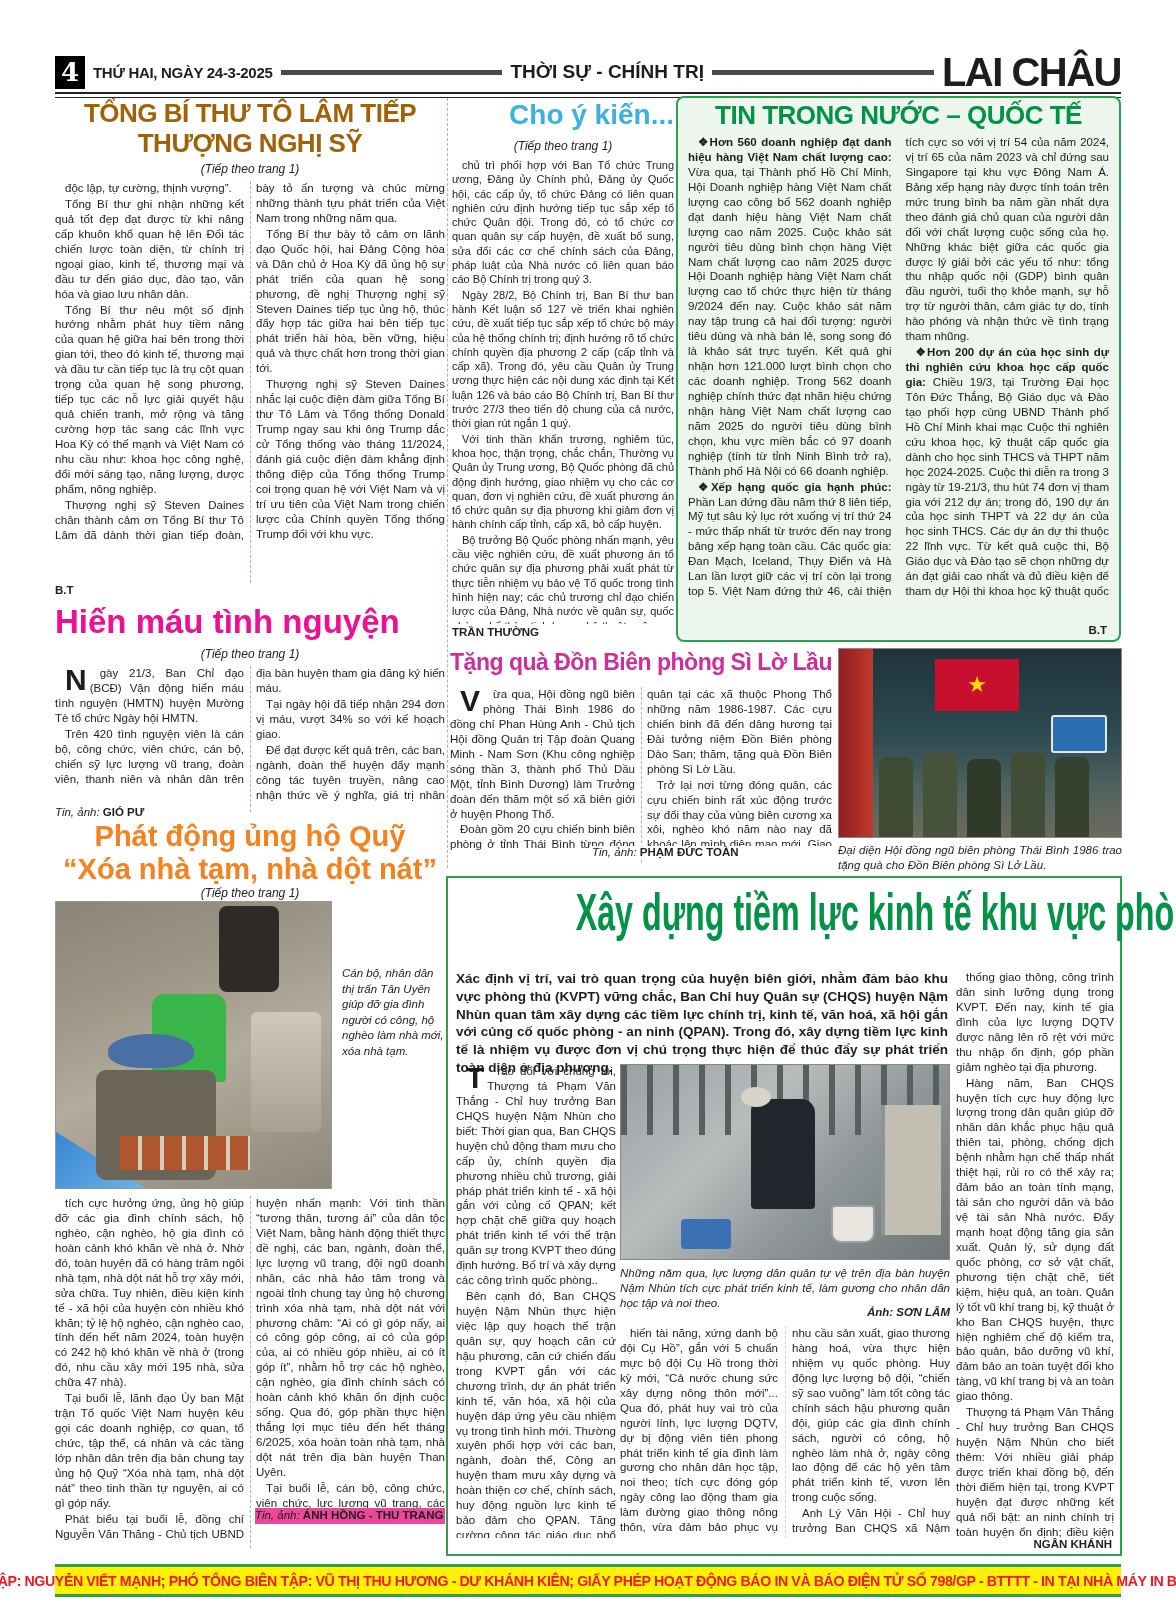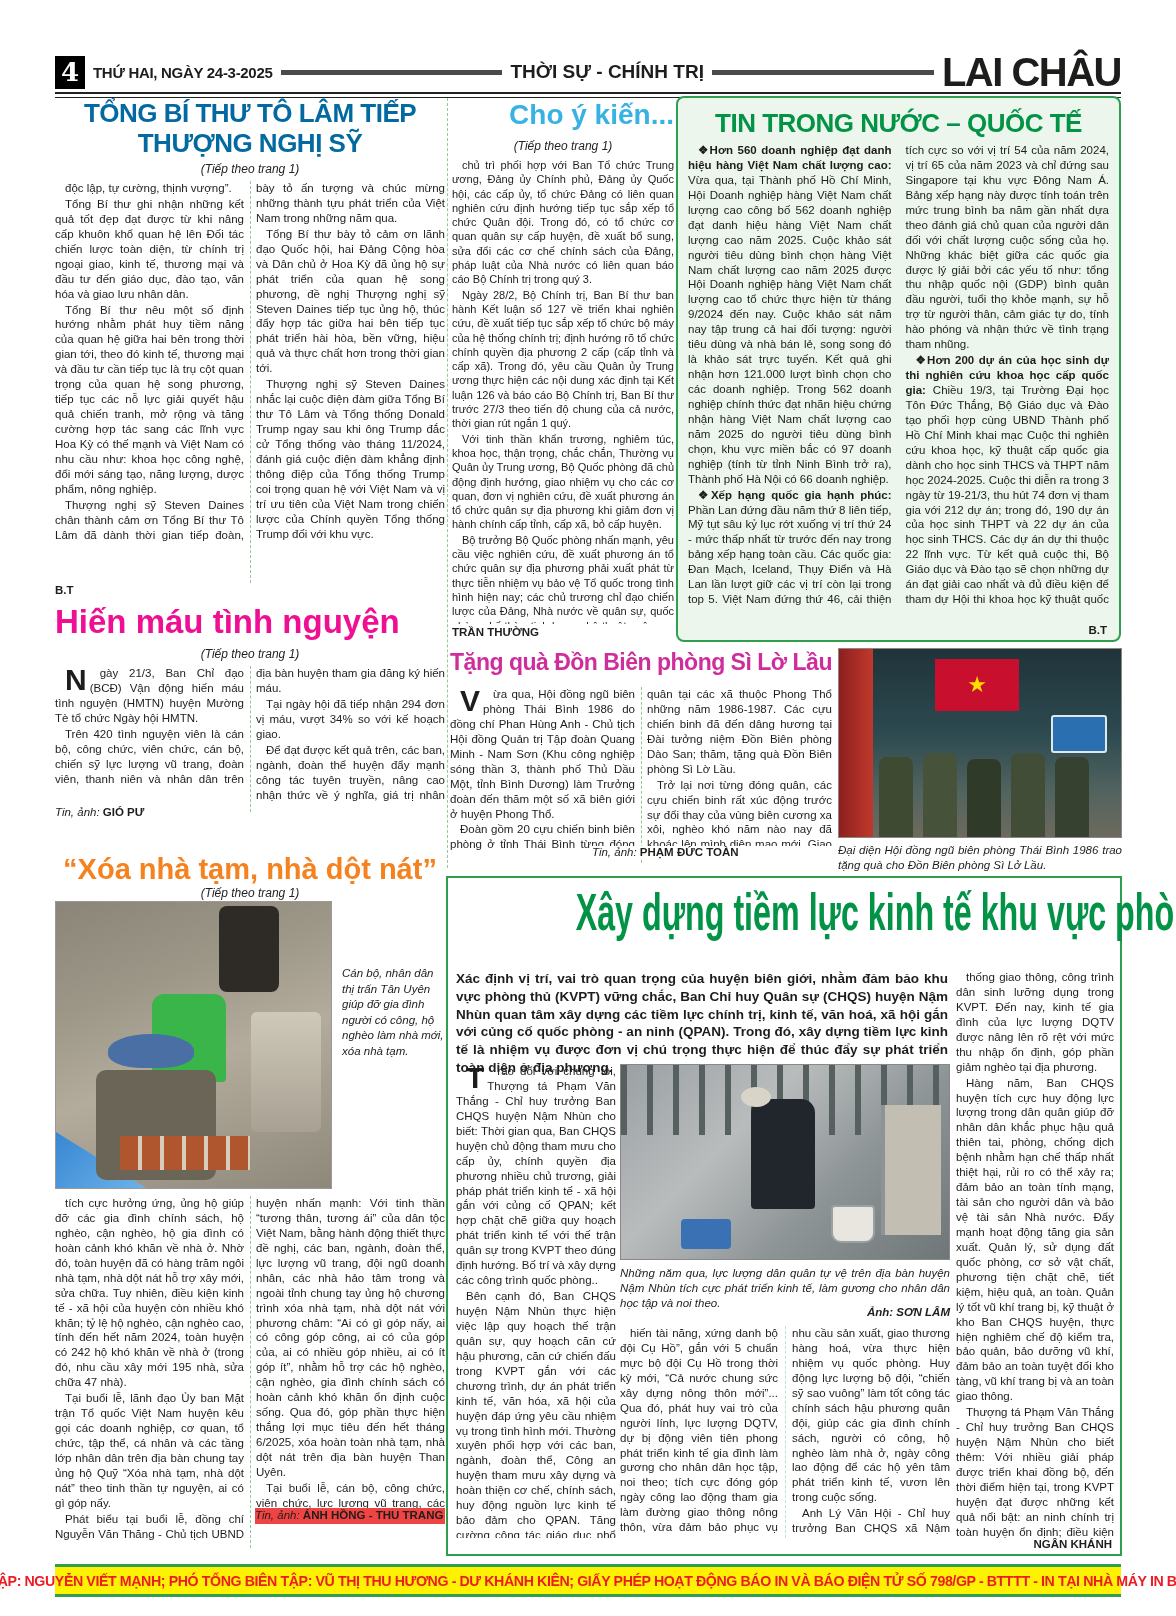--- a/index.html
+++ b/index.html
@@ -18,48 +18,48 @@
   #header { left:55px; top:54px; width:1066px; height:36px; display:flex; align-items:center; gap:8px; }
   #pgnum { width:30px; height:33px; background:#000; color:#fff; font-family:"DejaVu Serif", serif; font-weight:bold; font-size:26px; display:flex; align-items:center; justify-content:center; }
   #hdr-date { font-size:15px; font-weight:800; letter-spacing:-0.3px; white-space:nowrap; }
   .hrule { flex:1; height:7px; background:#4a4a4c; border-top:1px solid #fff; border-bottom:1px solid #fff; }
   #hdr-section { font-size:19px; font-weight:800; white-space:nowrap; }
   #hdr-masthead { font-size:40px; font-weight:900; letter-spacing:-1.5px; white-space:nowrap; }
   #hdr-underline { left:55px; top:92px; width:1066px; height:6px; border-top:2px solid #222; border-bottom:1px solid #222; }
   
   .vsep { width:0; border-left:1px dashed #8fca96; }
   
-  #art1-title { left:55px; top:98px; width:390px; text-align:center; color:#0369a1; font-size:26px; line-height:1.16; font-weight:800; letter-spacing:-0.5px; }
+  #art1-title { left:55px; top:98px; width:390px; text-align:center; color:#a16207; font-size:26px; line-height:1.16; font-weight:800; letter-spacing:-0.5px; }
   #art1-cont { left:55px; top:162px; width:390px; }
   #art1-body { left:55px; top:181px; width:390px; height:402px; }
   #art1-byline { left:55px; top:584px; width:390px; }
   
   #cyk-title { left:452px; top:99px; width:222px; text-align:right; color:#38b2e3; font-size:28px; font-weight:800; }
   #cyk-cont { left:452px; top:139px; width:222px; }
   #cyk-body { left:452px; top:158px; width:222px; height:466px; font-size:11px; overflow:hidden; }
   #cyk-byline { left:452px; top:626px; width:222px; }
   
-  #news-box { left:676px; top:96px; width:445px; height:546px; border:2px solid #2f9e4e; border-radius:8px; background:#edf6ed; padding:8px 10px 22px 10px; }
+  #news-box { left:676px; top:96px; width:445px; height:546px; border:2px solid #2f9e4e; border-radius:8px; background:#edf6ed; padding:0 10px 22px 10px; }
   #news-title { text-align:center; color:#029347; font-size:26px; font-weight:800; letter-spacing:-0.5px; margin:2px 0 4px 0; }
   #news-body { column-count:2; column-gap:14px; height:478px; overflow:hidden; font-size:11.5px; line-height:1.3; }
   #news-body p { text-indent:10px; margin-bottom:1px; }
   #news-byline { position:absolute; right:12px; bottom:4px; }
   
   #hm-title { left:55px; top:603px; width:390px; text-align:left; color:#ef0f93; font-size:33px; font-weight:800; }
   #hm-cont { left:55px; top:647px; width:390px; }
   #hm-body { left:55px; top:666px; width:390px; height:146px; }
   #hm-byline { left:55px; top:806px; width:390px; background:transparent; }
   
   #pd-title { left:55px; top:820px; width:390px; text-align:center; color:#f5821f; font-size:29px; line-height:1.13; font-weight:800; }
   #pd-cont { left:55px; top:886px; width:390px; }
   #pd-photo { left:55px; top:901px; width:277px; height:288px; border:1px solid #999; overflow:hidden;
      background:linear-gradient(160deg,#8a8578 0%,#9d9788 30%,#b3ac9c 55%,#8e887b 100%); }
   #pd-caption { left:342px; top:966px; width:102px; font-style:italic; font-size:11.5px; line-height:1.35; }
   #pd-body { left:55px; top:1196px; width:390px; height:352px; }
-  #pd-byline { left:255px; top:1508px; width:190px; line-height:1.35; background:#ef4444; }
+  #pd-byline { left:255px; top:1508px; width:190px; line-height:1.35; background:#ec4899; }
   
   #tq-title { left:450px; top:649px; width:382px; text-align:center; color:#cf2d9c; font-size:23px; font-weight:800; letter-spacing:-0.5px; }
   #tq-body { left:450px; top:687px; width:382px; height:176px; }
   #tq-byline { left:592px; top:846px; width:240px; background:#fff; }
   #tq-photo { left:838px; top:648px; width:284px; height:190px; border:1px solid #888; overflow:hidden;
      background:linear-gradient(180deg,#20333a 0%,#2c4a50 45%,#51635f 75%,#6d6a5d 100%); }
   #tq-caption { left:838px; top:843px; width:284px; font-style:italic; font-size:11.5px; line-height:1.3; text-align:justify; }
   
   #xd-box { left:446px; top:876px; width:676px; height:680px; border:2px solid #2f9e4e; background:#fff; }
   #xd-title { position:absolute; left:0; top:4px; width:672px; text-align:center; color:#029347; font-weight:800; font-size:52px; white-space:nowrap; transform:scaleX(0.62); transform-origin:50% 50%; }
@@ -139,21 +139,21 @@
   <p>Trên 420 tình nguyện viên là cán bộ, công chức, viên chức, cán bộ, chiến sỹ lực lượng vũ trang, đoàn viên, thanh niên và nhân dân trên địa bàn huyện tham gia đăng ký hiến máu.</p>
   <p>Tại ngày hội đã tiếp nhận 294 đơn vị máu, vượt 34% so với kế hoạch giao.</p>
   <p>Để đạt được kết quả trên, các ban, ngành, đoàn thể huyện đẩy mạnh công tác tuyên truyền, nâng cao nhận thức về ý nghĩa, giá trị nhân văn của phong trào HMTN tới đông đảo nhân dân. Đồng thời, vận động người dân nêu cao ý thức trách nhiệm, tinh thần tự nguyện hiến máu. Qua đó, góp phần đáp ứng nhu cầu máu trong cấp cứu, điều trị tại các cơ sở y tế trên địa bàn tỉnh.</p>
 
 </div>
 <div id="hm-byline" class="abs byline">
   <i>Tin, ảnh: </i><b>GIÓ PƯ</b>
 </div>
 
 <div id="pd-title" class="abs">
-  <br>
+  <span>Phát động ủng hộ Quỹ</span><br>
   <span>“Xóa nhà tạm, nhà dột nát”</span>
 </div>
 <div id="pd-cont" class="abs cont">(Tiếp theo trang 1)</div>
 <div id="pd-photo" class="abs">
   <div class="ph" style="left:0;bottom:0;width:90px;height:80px;background:linear-gradient(135deg,#2f7fd0,#6db3e8);clip-path:polygon(0 30%,100% 100%,0 100%);"></div>
   <div class="ph" style="left:96px;top:92px;width:74px;height:88px;background:#39b54a;border-radius:12px 12px 4px 4px;"></div>
   <div class="ph" style="left:52px;top:132px;width:86px;height:34px;background:#4a6fa5;border-radius:50% 50% 40% 40%;"></div>
   <div class="ph" style="left:40px;top:168px;width:120px;height:110px;background:linear-gradient(180deg,#5b5granite,#6b6557);background:#6b6557;border-radius:10px;"></div>
   <div class="ph" style="left:64px;bottom:18px;width:130px;height:34px;background:repeating-linear-gradient(90deg,#b0562e 0 18px,#d8cdbb 18px 22px);"></div>
   <div class="ph" style="right:10px;top:110px;width:70px;height:120px;background:linear-gradient(180deg,#cfc9ba,#a8a193);border-radius:6px;"></div>

